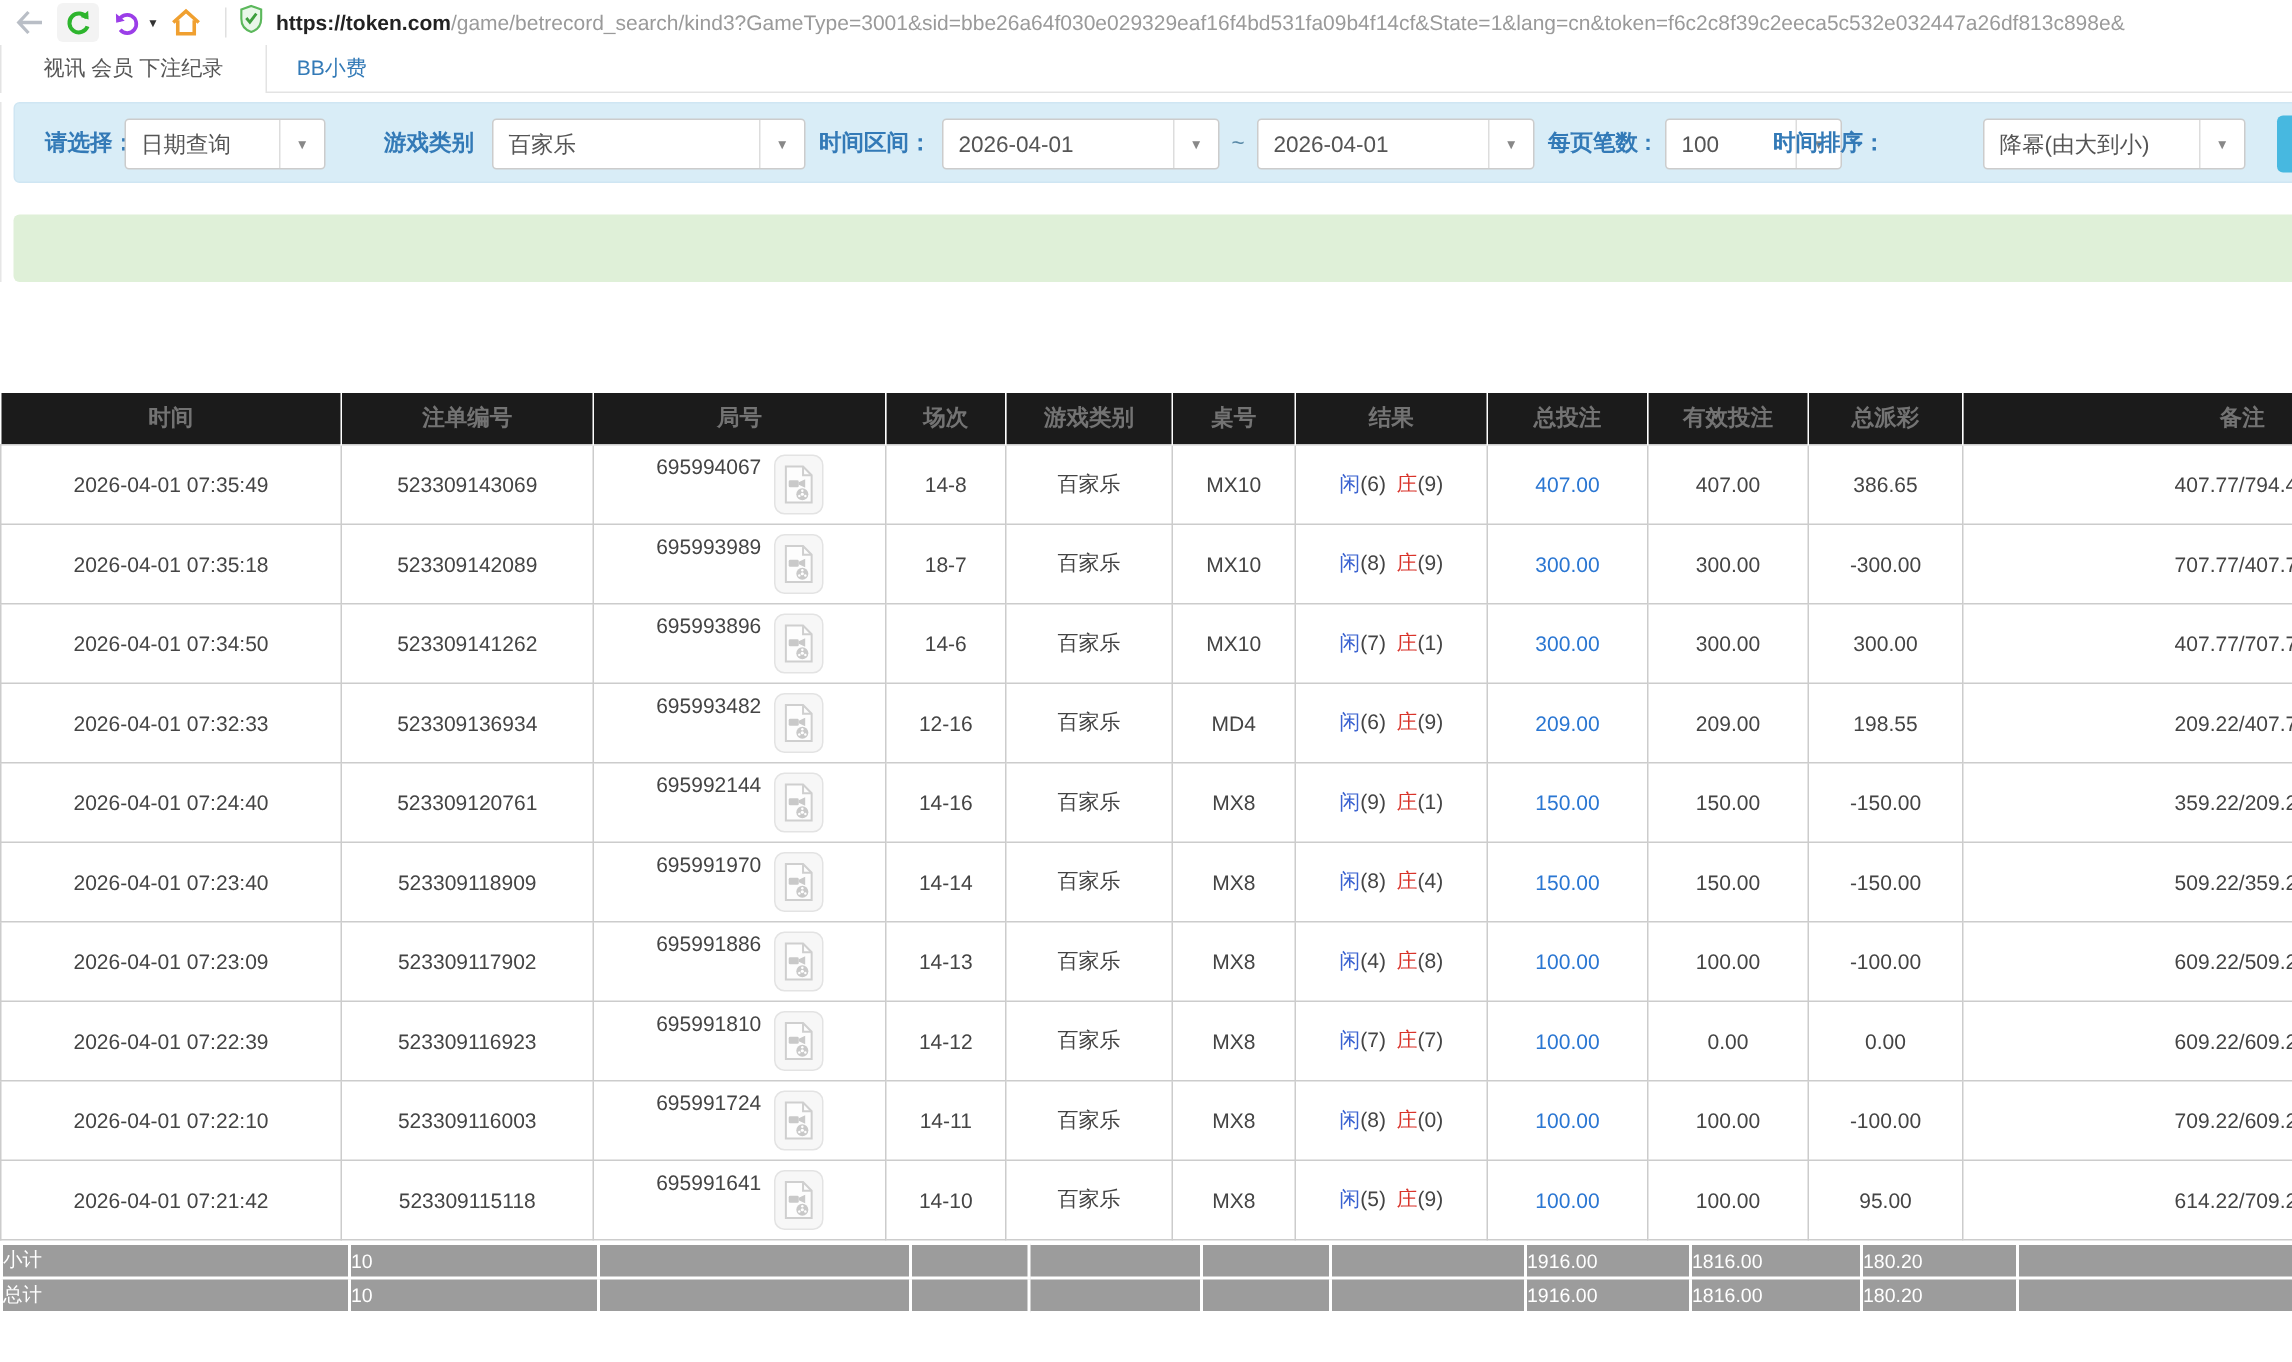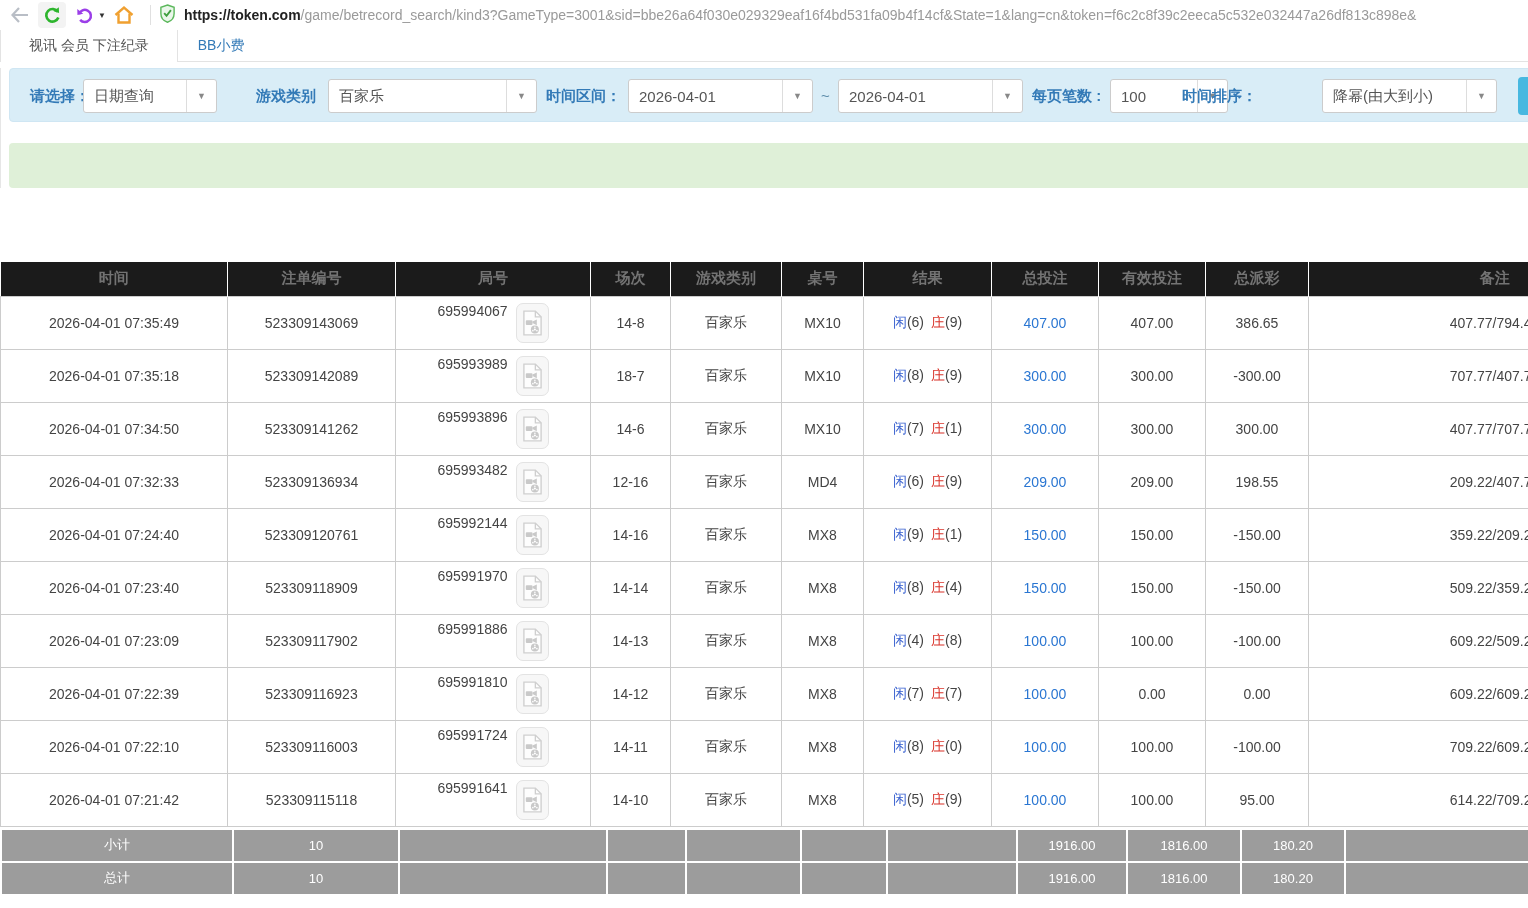--- a/index.html
+++ b/index.html
@@ -58,22 +58,22 @@
   .round-wrap { display:inline-flex; gap:8px; }
   .video-btn { display:inline-flex; align-items:center; justify-content:center;
      width:33px; height:40px; background:#f7f7f7; border:1px solid #e3e3e3; border-radius:7px; cursor:pointer; }
   .res-p { color:#3a62d0; }
   .res-b { color:#d9342b; margin-left:7px; }
   .res-n { color:#444; }
   .bet-link { color:#2a76d2; text-decoration:none; cursor:pointer; }
   td.neg { color:#e60000; }
 
   table.totals-table { width:1680px; table-layout:fixed; border-collapse:collapse; margin-top:1px; }
-  table.totals-table td { background:#9c9c9c; color:#fff; font-size:13px; text-align:center;
-     height:33px; border:2px solid #fff; }
+  table.totals-table td { background:#9c9c9c; color:#fff; font-size:13px; 
+     height:23px; border:2px solid #fff; }
 </style>
 </head>
 <body>
 
 <div class="viewport">
 <div class="page">
 
   <div class="chrome">
     <span class="nav-ico">
       <svg width="20" height="18" viewBox="0 0 20 18">

